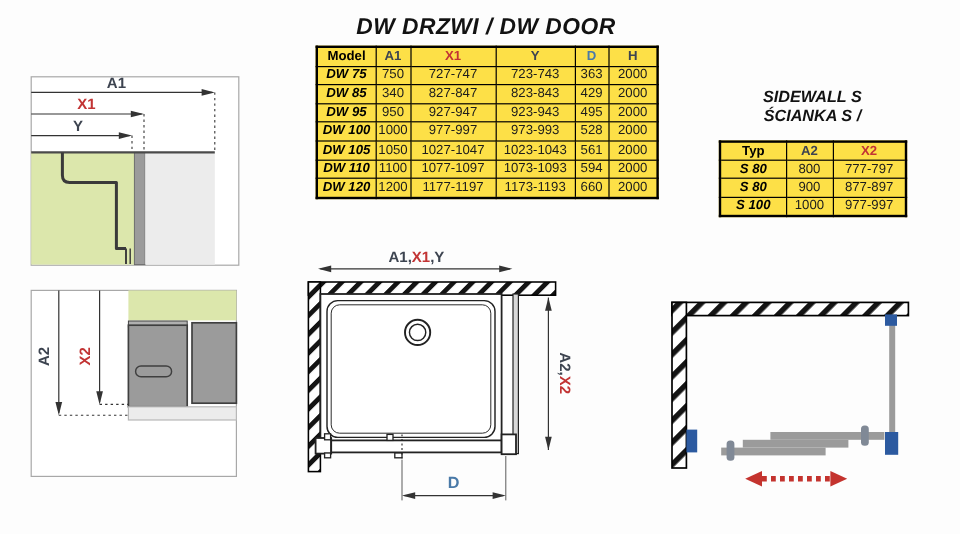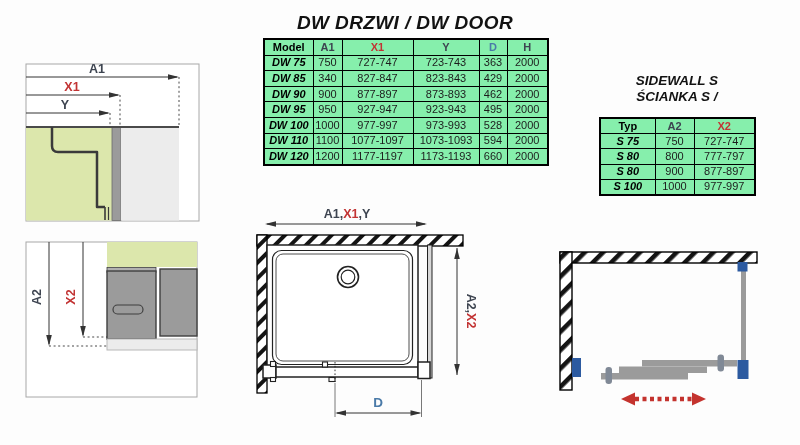--- a/index.html
+++ b/index.html
@@ -7,21 +7,21 @@
     width:800px;height:445px;background:#fdfdfd;position:relative;overflow:hidden;
     font-family:"Liberation Sans",sans-serif;
   }
   .abs{position:absolute;}
   
   #main-title{left:253px;top:12px;width:304px;text-align:center;
     font-size:19px;font-weight:bold;font-style:italic;color:#121212;letter-spacing:.4px;}
   #side-title{left:599px;top:73px;width:156px;text-align:center;
     font-size:13.5px;font-weight:bold;font-style:italic;color:#121212;line-height:15.5px;}
   
-  table{border-collapse:collapse;table-layout:fixed;background:#86efac;}
+  table{border-collapse:collapse;table-layout:fixed;background:#fde047;}
   #dw-table{left:263px;top:38px;width:284px;}
   #s-table{left:599px;top:117px;width:155px;}
   th,td{border:1px solid #000;text-align:center;vertical-align:middle;
     padding:0;font-size:11px;line-height:1;color:#1c1c1c;overflow:hidden;white-space:nowrap;}
   #dw-table th,#dw-table td{height:14.6px;}
   #s-table th,#s-table td{height:14.2px;}
   table{border:2px solid #000;}
   th{font-weight:bold;}
   .h-black{color:#000;}
   .h-dark{color:#3d4450;}
@@ -66,41 +66,41 @@
       </tr>
       <tr>
         <td class="row-label">DW 85</td>
         <td>340</td>
         <td>827-847</td>
         <td>823-843</td>
         <td>429</td>
         <td>2000</td>
       </tr>
       <tr>
-        <td class="row-label">DW 90</td>
-        <td>900</td>
-        <td>877-897</td>
-        <td>873-893</td>
-        <td>462</td>
-        <td>2000</td>
-      </tr>
-      <tr>
         <td class="row-label">DW 95</td>
         <td>950</td>
         <td>927-947</td>
         <td>923-943</td>
         <td>495</td>
         <td>2000</td>
       </tr>
       <tr>
         <td class="row-label">DW 100</td>
         <td>1000</td>
         <td>977-997</td>
         <td>973-993</td>
         <td>528</td>
+        <td>2000</td>
+      </tr>
+      <tr>
+        <td class="row-label">DW 105</td>
+        <td>1050</td>
+        <td>1027-1047</td>
+        <td>1023-1043</td>
+        <td>561</td>
         <td>2000</td>
       </tr>
       <tr>
         <td class="row-label">DW 110</td>
         <td>1100</td>
         <td>1077-1097</td>
         <td>1073-1093</td>
         <td>594</td>
         <td>2000</td>
       </tr>
@@ -128,25 +128,20 @@
   </colgroup>
   <thead>
     <tr>
       <th class="h-black">Typ</th>
       <th class="h-dark">A2</th>
       <th class="h-red">X2</th>
     </tr>
   </thead>
   <tbody>
       <tr>
-        <td class="row-label">S 75</td>
-        <td>750</td>
-        <td>727-747</td>
-      </tr>
-      <tr>
         <td class="row-label">S 80</td>
         <td>800</td>
         <td>777-797</td>
       </tr>
       <tr>
         <td class="row-label">S 80</td>
         <td>900</td>
         <td>877-897</td>
       </tr>
       <tr>

